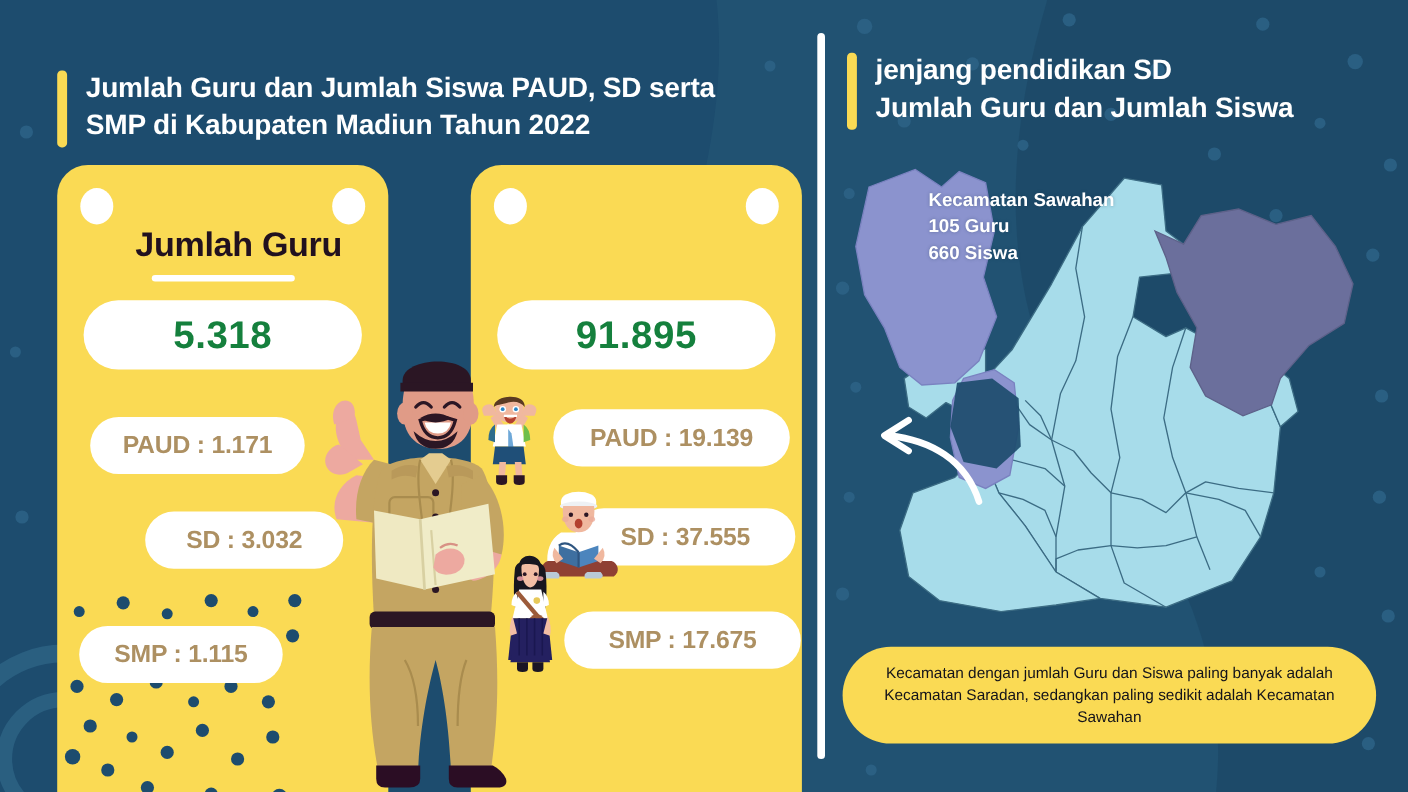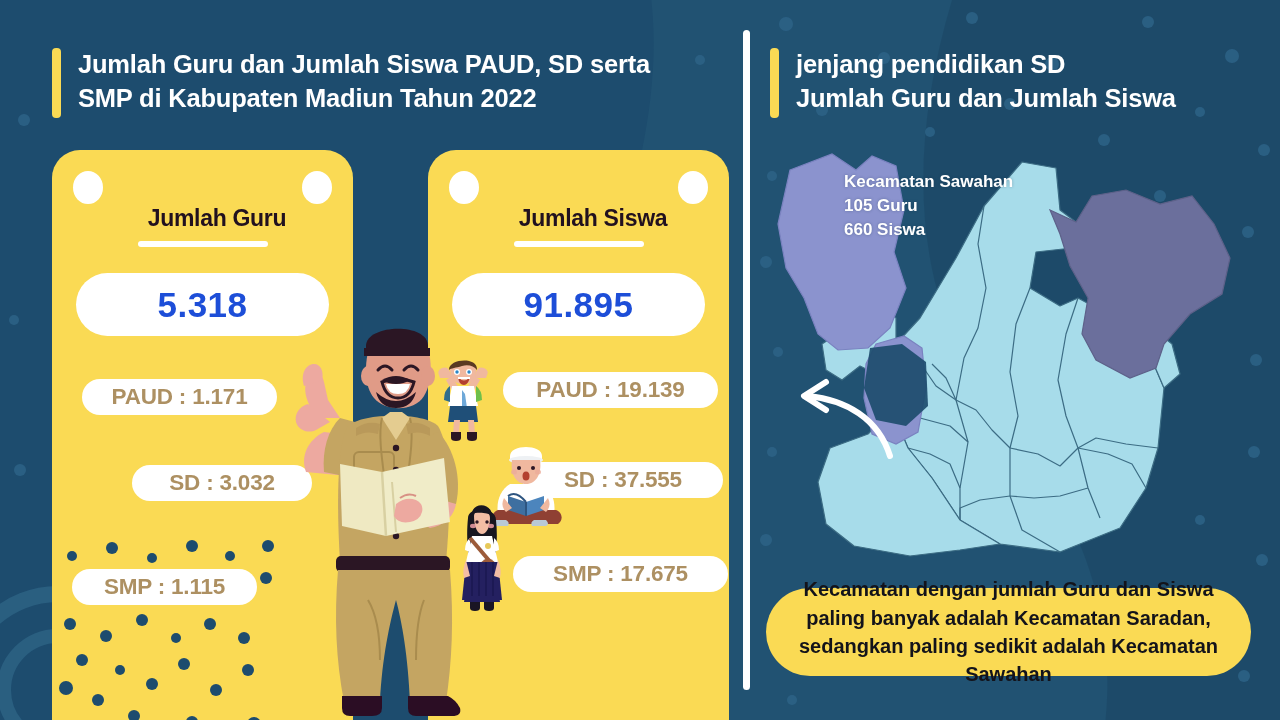--- a/index.html
+++ b/index.html
@@ -12,52 +12,52 @@
   #stage { position:absolute; inset:0; width:1280px; height:720px; overflow:hidden; }
 
   
   .bg-swoosh{ position:absolute; pointer-events:none; }
   .bg-dots{ position:absolute; inset:0; pointer-events:none; }
 
   
   .title-block{ position:absolute; display:flex; align-items:flex-start; }
   .title-bar{ width:9px; border-radius:4px; background:#fada54; flex:0 0 auto; }
   .title-text{ color:#ffffff; font-weight:bold; font-size:25.5px; line-height:1.32; letter-spacing:-0.2px; }
-  #title-left{ left:52px; top:48px; }
+  #title-left{ left:52px; top:64px; }
   #title-left .title-bar{ height:70px; margin-right:17px; }
   #title-right{ left:770px; top:48px; }
   #title-right .title-bar{ height:70px; margin-right:17px; }
 
   
   #divider{ position:absolute; left:743px; top:30px; width:7px; height:660px; background:#ffffff; border-radius:4px; }
 
   
   .stat-card{
     position:absolute; top:150px; width:301px; height:608px;
     background:#fada54; border-radius:28px; overflow:hidden;
   }
   #card-guru{ left:52px; }
   #card-siswa{ left:428px; }
   .punch{ position:absolute; width:30px; height:33px; background:#ffffff; border-radius:50%; top:21px; }
   .punch.left{ left:21px; }
   .punch.right{ right:21px; }
 
   .card-head{ position:absolute; top:55px; left:0; right:0; text-align:center; }
-  .card-title{ color:#21111f; font-size:23px; font-weight:bold; letter-spacing:-0.3px;padding-left:29px; }
+  .card-title{ color:#21111f; font-size:31px; font-weight:bold; letter-spacing:-0.3px;padding-left:29px; }
   .card-rule{ width:130px; height:6px; background:#ffffff; border-radius:3px; margin:9px auto 0; }
 
   .big-pill{
     position:absolute; left:24px; right:24px; top:123px; height:63px;
     background:#ffffff; border-radius:32px;
     display:flex; align-items:center; justify-content:center;
   }
-  .big-pill span{ color:#1d4ed8; font-size:35px; font-weight:bold; letter-spacing:0.5px; }
+  .big-pill span{ color:#15803d; font-size:35px; font-weight:bold; letter-spacing:0.5px; }
 
   .sub-pill{
-    position:absolute; height:36px; background:#ffffff; border-radius:26px;
+    position:absolute; height:52px; background:#ffffff; border-radius:26px;
     display:flex; align-items:center; justify-content:center;
   }
   .sub-pill span{ color:#ad9062; font-size:22.5px; font-weight:bold; letter-spacing:-0.2px; }
 
   
   #card-guru .p0{ left:30px; width:195px; top:229px; }
   #card-guru .p1{ left:80px; width:180px; top:315px; }
   #card-guru .p2{ left:20px; width:185px; top:391px;margin-top:28px; }
   
   #card-siswa .p0{ left:75px; width:215px; top:222px; }
@@ -79,21 +79,21 @@
   .map-label{ position:absolute; color:#ffffff; font-weight:bold; font-size:17px; line-height:1.42; text-shadow:0 0 3px rgba(20,50,75,.35); }
   #label-sawahan{ left:812px; top:170px;margin-left:32px; }
   #label-saradan{ left:1076px; top:220px; }
 
   
   #caption{
     position:absolute; left:766px; top:588px; width:485px; height:88px;
     background:#fada54; border-radius:44px;
     display:flex; align-items:center; justify-content:center; text-align:center; padding:0 22px;
   }
-  #caption span{ color:#13131a; font-weight:bold; font-size:20px; line-height:1.42; }
+  #caption span{ color:#13131a; font-weight:normal; font-size:14px; line-height:1.42; }
 </style>
 </head>
 <body>
 
 <div id="stage">
 
   <svg class="bg-swoosh" width="1280" height="720" style="left:0;top:0">
     <defs>
       <clipPath id="clipAll">
           <rect x="0" y="0" width="1280" height="720"></rect>
@@ -227,24 +227,20 @@
     </div>
     <div class="sub-pill p2">
       <span>SMP : 1.115</span>
     </div>
   </div>
 
   <div class="stat-card" id="card-siswa">
     <div class="punch left"></div>
     <div class="punch right"></div>
 
-    <div class="card-head">
-      <div class="card-title">Jumlah Siswa</div>
-      <div class="card-rule"></div>
-    </div>
 
     <div class="big-pill">
       <span>91.895</span>
     </div>
 
     <div class="sub-pill p0">
       <span>PAUD : 19.139</span>
     </div>
     <div class="sub-pill p1">
       <span>SD : 37.555</span>

